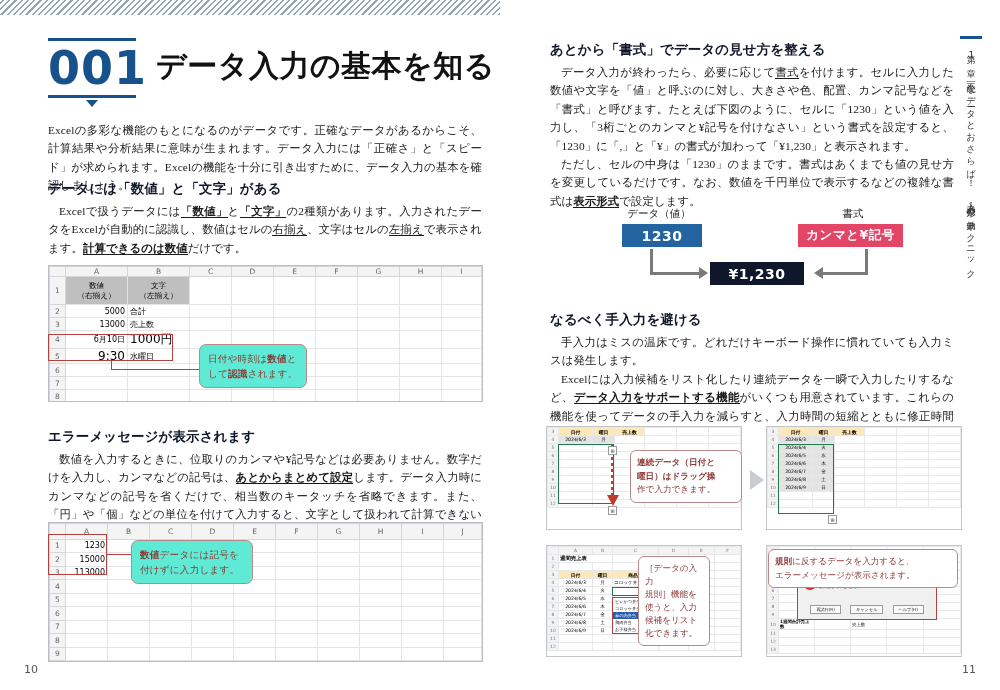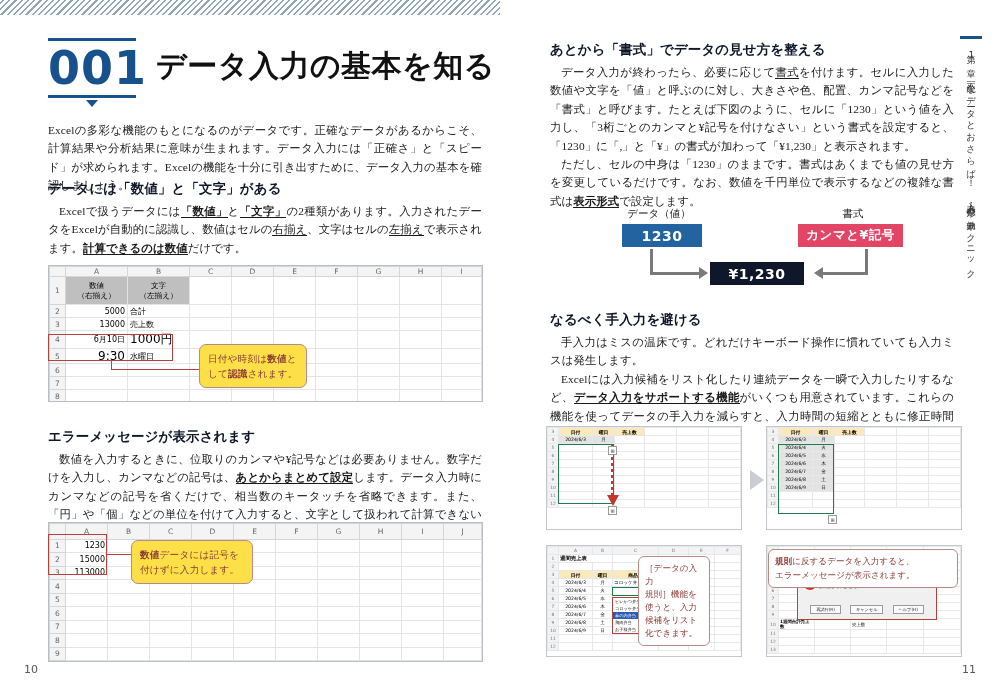--- a/index.html
+++ b/index.html
@@ -79,21 +79,21 @@
   .sheet .gray-hdr { background:#bfbfbf; color:#000; text-align:center; }
   .sheet .num { text-align:right; }
   .sheet .txt { text-align:left; }
 
   
   .sel-outline { position:absolute; border:1.4px solid #b5403d; pointer-events:none; }
   .green-outline { position:absolute; border:1.3px solid #1f7a4d; pointer-events:none; }
 
   
   .callout {
-    position:absolute; background:#fde047;
+    position:absolute; background:#5eead4;
     border:1.3px solid #b88a86; border-radius:7px;
     color:#8c3a37; font-family:"DejaVu Sans","Liberation Sans",sans-serif;
     font-size:9.6px; line-height:15px; padding:6px 8px; letter-spacing:.2px;
   }
   .callout .hi { font-weight:700; }
   .lead-line { position:absolute; background:#b5403d; }
 
   
   .dg-label {
     position:absolute; font-family:"DejaVu Sans","Liberation Sans",sans-serif;
@@ -654,20 +654,25 @@
       <div class="green-outline" style="left:11px;top:17px;width:56px;height:60px;"></div>
       <div style="position:absolute;left:64px;top:18px;width:2.6px;height:52px;
                   background:repeating-linear-gradient(#c0392b 0 3px, transparent 3px 6px);"></div>
       <div style="position:absolute;left:60px;top:68px;width:0;height:0;
                   border-left:6px solid transparent;border-right:6px solid transparent;
                   border-top:11px solid #c0392b;"></div>
       <div style="position:absolute;left:61px;top:19px;width:9px;height:9px;border:1px solid #9a9a9a;background:#fff;font-size:5px;text-align:center;line-height:8px;color:#555;">⊞</div>
       <div style="position:absolute;left:61px;top:79px;width:9px;height:9px;border:1px solid #9a9a9a;background:#fff;font-size:5px;text-align:center;line-height:8px;color:#555;">⊞</div>
     </div>
 
+    <div class="mini-callout" style="left:120px;top:450px;width:112px;">
+      <span class="hi">連続データ（日付と</span><br>
+      <span class="hi">曜日）はドラッグ操</span><br>
+      <span>作で入力できます。</span>
+    </div>
 
     <div class="play-tri" style="left:240px;top:470px;"></div>
 
     <div class="mini" style="left:256px;top:426px;width:196px;height:104px;">
       <table>
         <colgroup>
             <col style="width:11px">
             <col style="width:34px">
             <col style="width:22px">
             <col style="width:30px">

